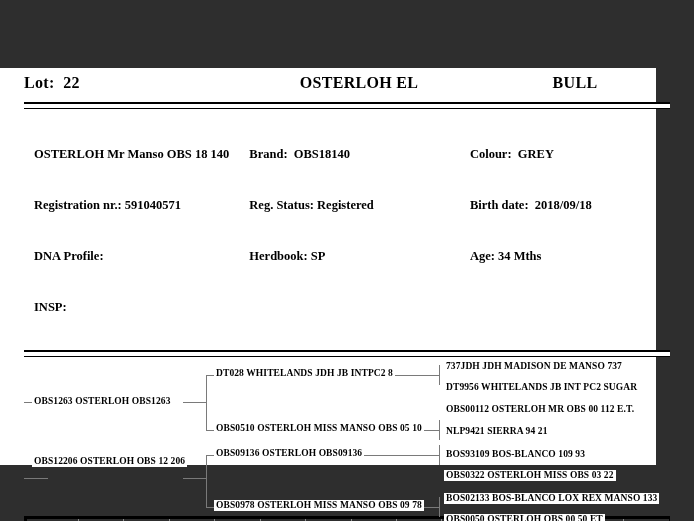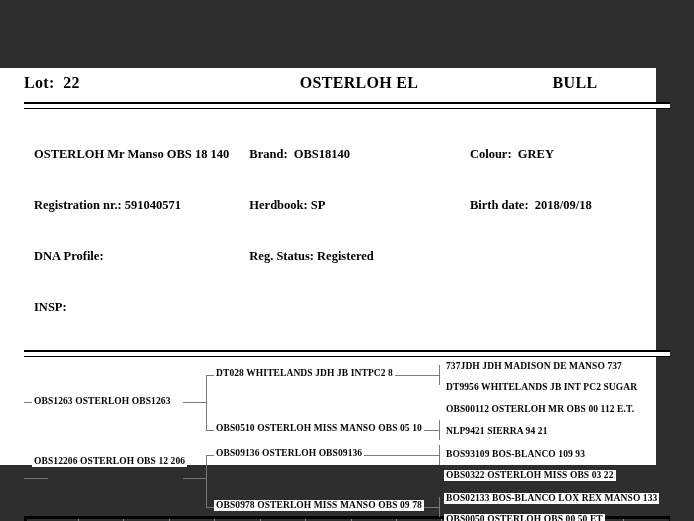--- a/index.html
+++ b/index.html
@@ -161,27 +161,28 @@
 
     <div class="info-block">
       <div class="info-col c1">
         <div class="info-line">OSTERLOH Mr Manso OBS 18 140</div>
         <div class="info-line">Registration nr.: 591040571</div>
         <div class="info-line">DNA Profile:</div>
         <div class="info-line">INSP:</div>
       </div>
       <div class="info-col c2">
         <div class="info-line">Brand:  OBS18140</div>
+        <div class="info-line">Reg. Status: Registered</div>
         <div class="info-line">Herdbook: SP</div>
-        <div class="info-line">Reg. Status: Registered</div>
         <div class="info-line"></div>
       </div>
       <div class="info-col c3">
         <div class="info-line">Colour:  GREY</div>
         <div class="info-line">Birth date:  2018/09/18</div>
+        <div class="info-line">Age: 34 Mths</div>
         <div class="info-line"></div>
       </div>
     </div>
 
     <div class="rule-thick"></div>
 
     <div class="pedigree">
 
       <div class="ped-line h" style="left:0px;  top:42px;  width:24px;"></div>
       <div class="ped-line h" style="left:0px;  top:118px; width:24px;"></div>

